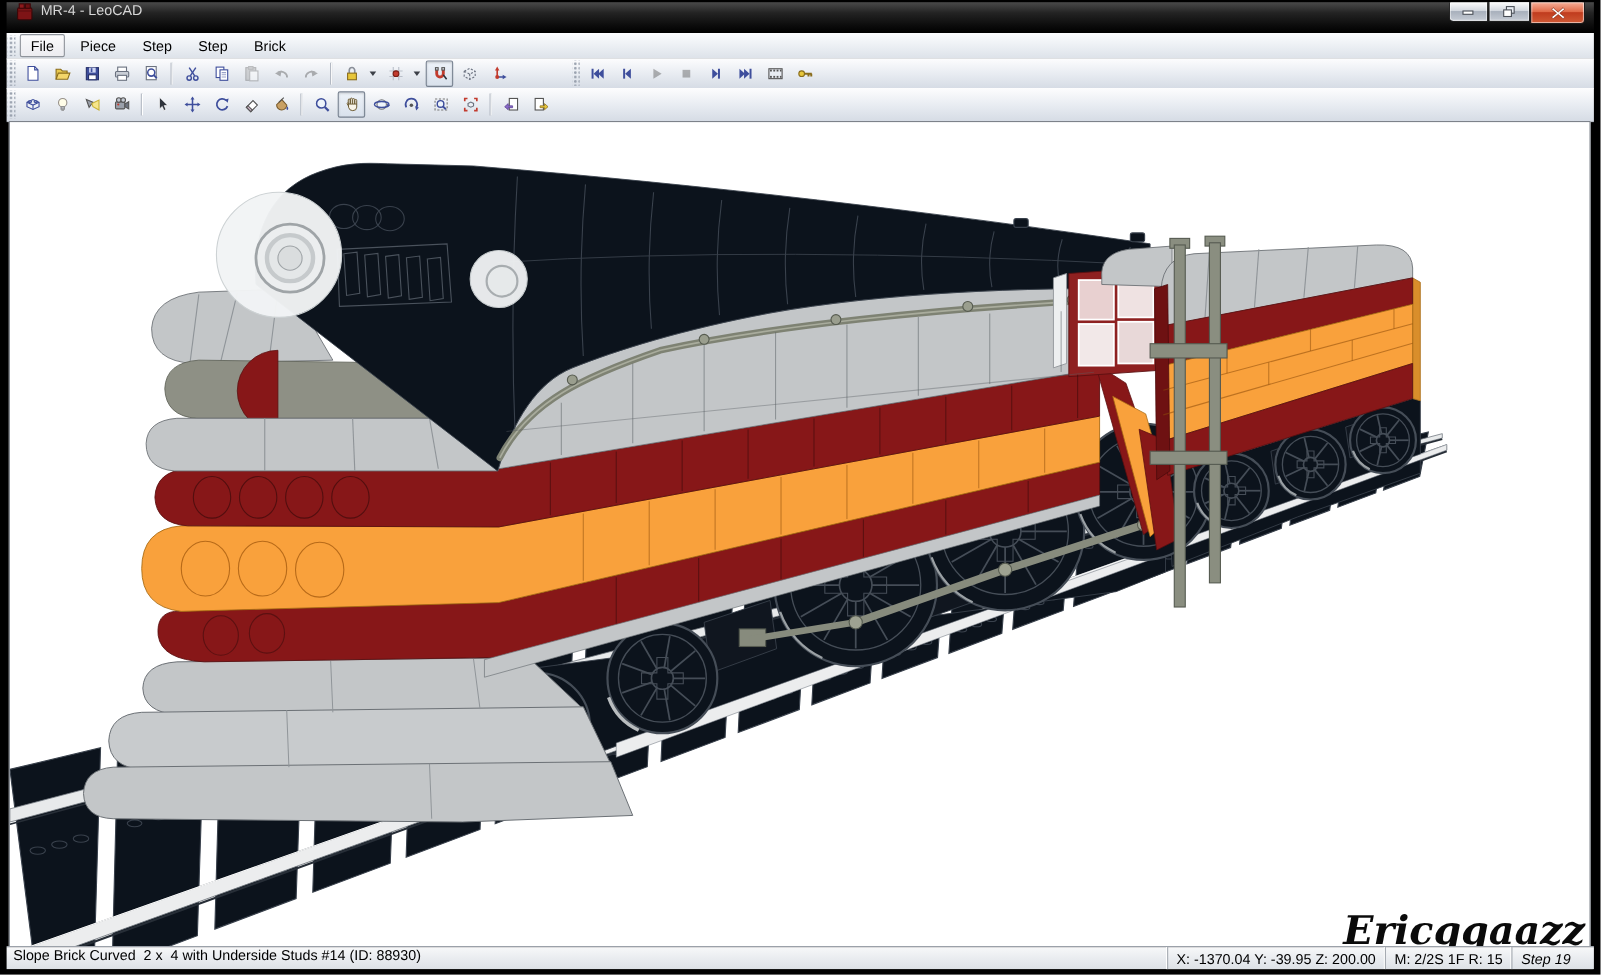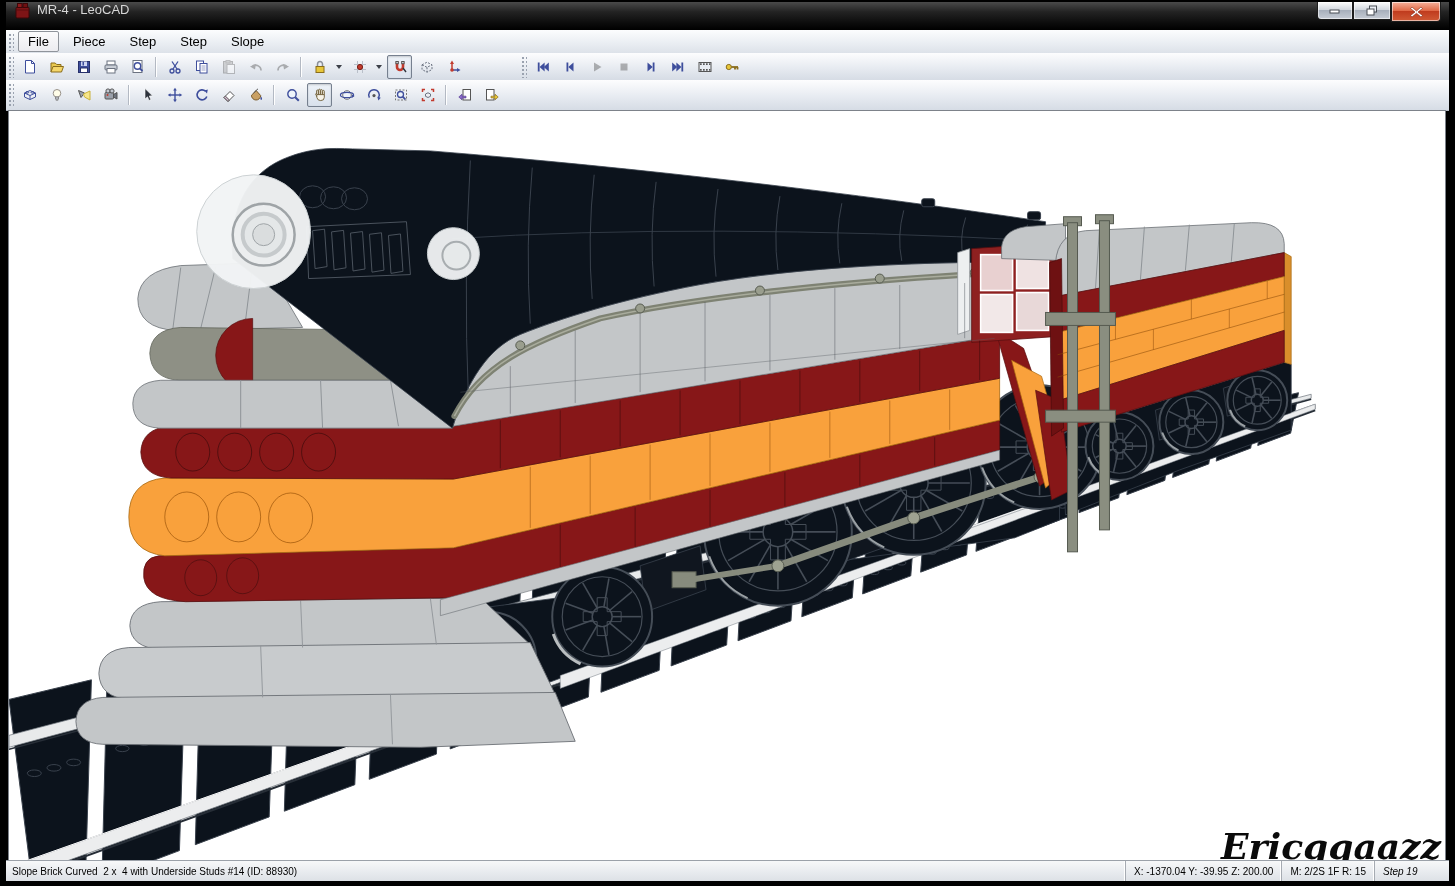--- a/index.html
+++ b/index.html
@@ -73,21 +73,21 @@
   .viewport svg.scene { position:absolute; left:0; top:0; width:100%; height:100%; }
   .watermark {
     position:absolute; right:4px; bottom:-4px;
     font-family:"DejaVu Serif","Liberation Serif",serif;
     font-style:italic; font-weight:bold; font-size:36px; color:#0a0a0a; line-height:1;
   }
   
   .statusbar {
     position:absolute; left:6px; right:6px; bottom:5px; height:20px;
     background:linear-gradient(180deg,#f7f8f9,#e7eaee 60%,#dde1e6);
-    border-top:1px solid #9ba1a9; display:flex; align-items:center; font-size:10px; color:#000;
+    border-top:1px solid #9ba1a9; display:flex; align-items:flex-start; font-size:13px; color:#000;
   }
   .status-msg { flex:1; padding:0 6px; white-space:pre; overflow:hidden; }
   .status-cell { padding:0 8px; border-left:1px solid #a6abb2; box-shadow:-1px 0 0 #fff; height:100%; display:flex; align-items:center; white-space:pre; }
 </style>
 </head>
 <body>
 
 <div class="titlebar">
   <svg class="app-icon" viewBox="0 0 15 17">
     <rect x="1" y="5" width="13" height="11" rx="1.5" fill="#7e1416" stroke="#3c0708"></rect>
@@ -116,21 +116,21 @@
   </div>
 </div>
 
 <div class="menubar">
   <div class="grip"></div>
   <div id="menu-items" style="display:flex;">
       <div class="menu-item focused">File</div>
       <div class="menu-item">Piece</div>
       <div class="menu-item">Step</div>
       <div class="menu-item">Step</div>
-      <div class="menu-item">Slope</div>
+      <div class="menu-item">Brick</div>
     </div>
 </div>
 
 <div class="toolbar-row row1">
   <div class="tb">
     <div class="grip"></div>
     <div class="tb-items" id="tb-standard">
         <div class="tb-btn">
           <svg viewBox="0 0 16 16">
             <path d="M3.5 1.5 H9.5 L12.5 4.5 V14 H3.5 Z" fill="#fff" stroke="#3E4E9C"></path>

